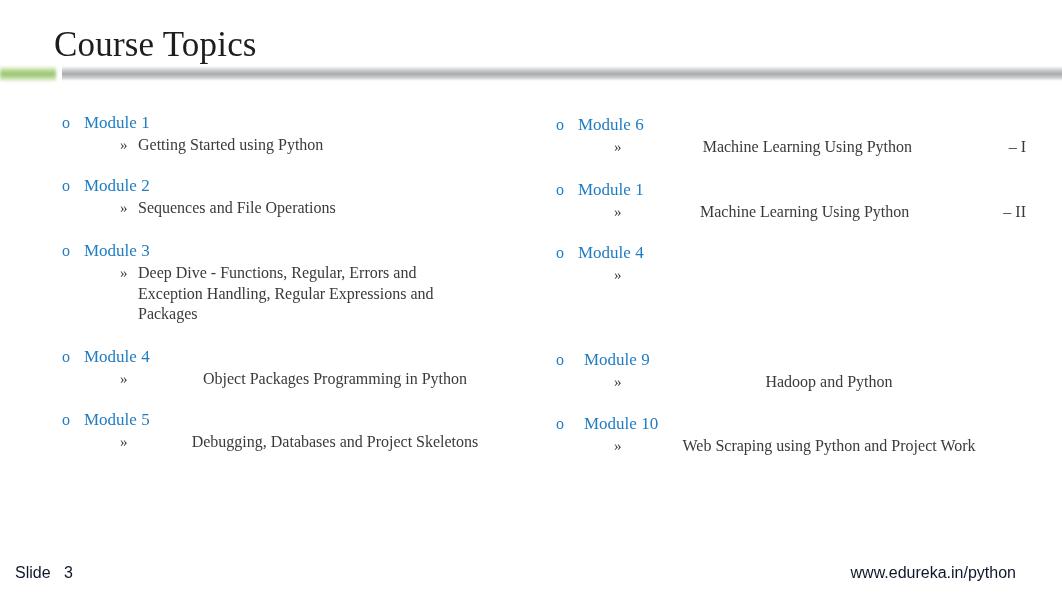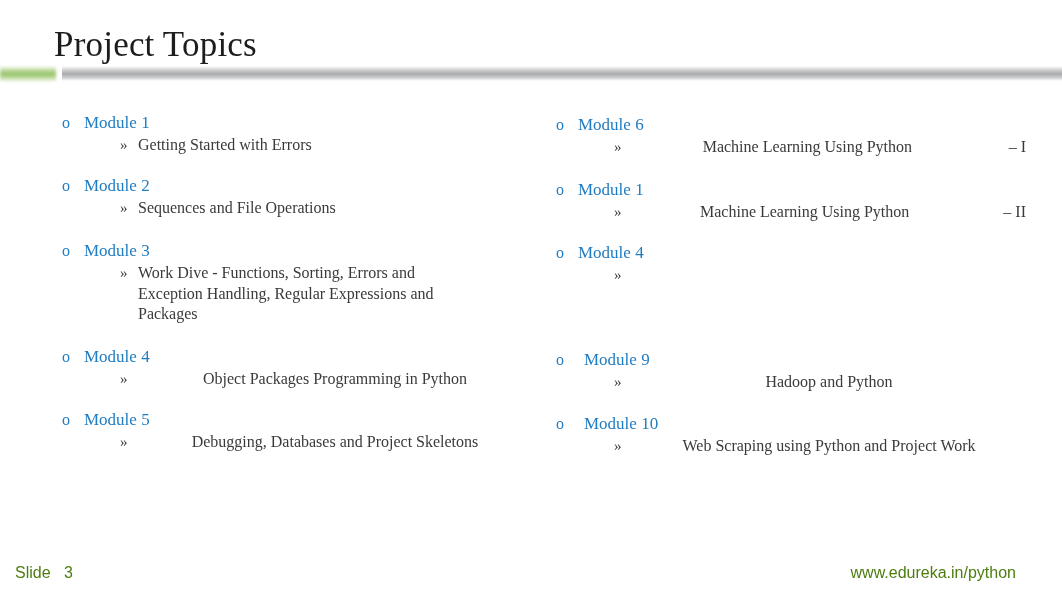--- a/index.html
+++ b/index.html
@@ -137,50 +137,50 @@
     white-space: pre;
   }
 
   
   .footer-left, .footer-right {
     position: absolute;
     top: 563px;
     font-family: "Liberation Sans", "DejaVu Sans", sans-serif;
     font-size: 16px;
     line-height: 20px;
-    color: #4d7c0f;
+    color: #0f172a;
     white-space: pre;
   }
   .footer-left  { left: 15px; }
   .footer-right { right: 46px; }
 </style>
 </head>
 <body>
 
 <div class="slide">
 
-  <div class="slide-title">Project Topics</div>
+  <div class="slide-title">Course Topics</div>
 
   <div class="header-rule">
     <div class="green-tab"></div>
     <div class="gray-bar"></div>
   </div>
 
   <div class="columns">
 
     <div class="col col-left">
 
       <div class="module-group" style="top:0px;">
         <div class="module-head">
           <span class="marker">o</span>
           <span class="label">Module 1</span>
         </div>
         <div class="topic">
           <span class="marker">»</span>
-          <span class="text">Getting Started with Errors</span>
+          <span class="text">Getting Started using Python</span>
         </div>
       </div>
 
       <div class="module-group" style="top:63px;">
         <div class="module-head">
           <span class="marker">o</span>
           <span class="label">Module 2</span>
         </div>
         <div class="topic">
           <span class="marker">»</span>
@@ -188,21 +188,21 @@
         </div>
       </div>
 
       <div class="module-group" style="top:128px;">
         <div class="module-head">
           <span class="marker">o</span>
           <span class="label">Module 3</span>
         </div>
         <div class="topic">
           <span class="marker">»</span>
-          <span class="text">Work Dive - Functions, Sorting, Errors and Exception Handling, Regular Expressions and Packages</span>
+          <span class="text">Deep Dive - Functions, Regular, Errors and Exception Handling, Regular Expressions and Packages</span>
         </div>
       </div>
 
       <div class="module-group" style="top:234px;">
         <div class="module-head">
           <span class="marker">o</span>
           <span class="label">Module 4</span>
         </div>
         <div class="topic">
           <span class="marker">»</span>

